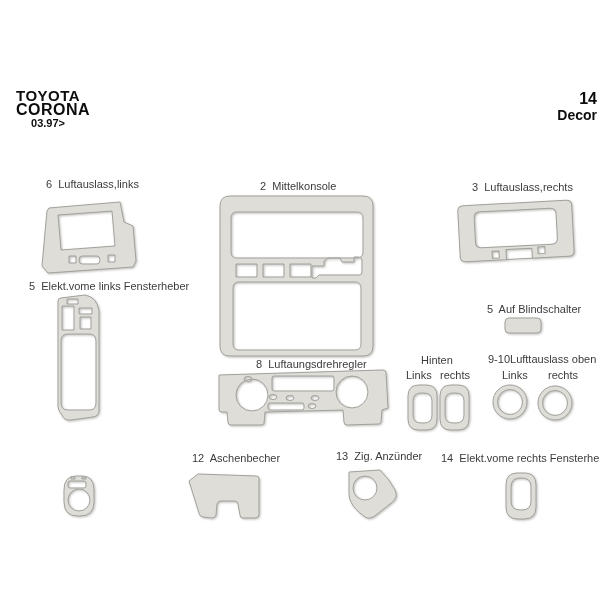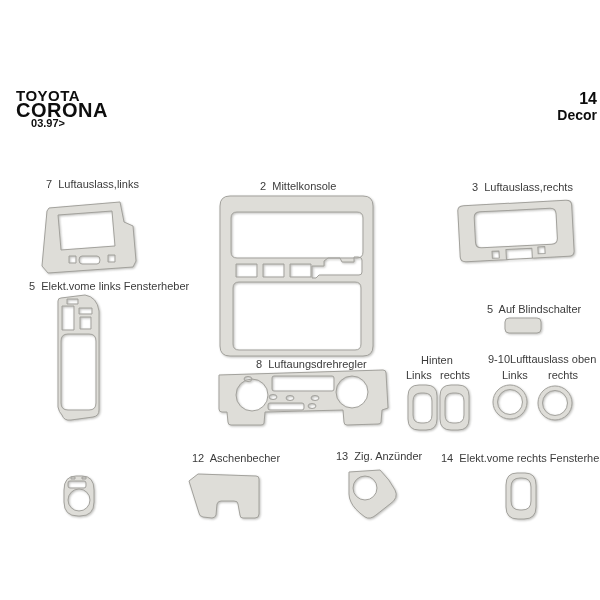--- a/index.html
+++ b/index.html
@@ -20,21 +20,21 @@
     position:absolute;
     font-size:11px;line-height:13px;
     color:var(--text);
     white-space:pre;
   }
   .brand{
     position:absolute;left:0;top:88px;width:64px;
     text-align:center;color:var(--heading);font-weight:bold;margin-left:16px;
   }
   .brand .b1{font-size:15px;line-height:15px;letter-spacing:0.5px;}
-  .brand .b2{font-size:20px;line-height:14px;letter-spacing:0.5px;}
+  .brand .b2{font-size:16px;line-height:14px;letter-spacing:0.5px;}
   .brand .b3{font-size:11px;line-height:13px;}
   .decor{
     position:absolute;right:3px;top:89px;
     text-align:right;color:var(--heading);font-weight:bold;
   }
   .decor .num{font-size:16px;line-height:19px;}
   .decor .word{font-size:14px;line-height:14px;}
   svg.piece{position:absolute;overflow:visible;}
   svg.piece path{
     fill:var(--piece-fill);
@@ -53,21 +53,21 @@
   <div class="brand">
     <div class="b1">TOYOTA</div>
     <div class="b2">CORONA</div>
     <div class="b3">03.97&gt;</div>
   </div>
   <div class="decor">
     <div class="num">14</div>
     <div class="word">Decor</div>
   </div>
 
-  <span class="lbl" style="left:46px;top:178px">7  Luftauslass,links</span>
+  <span class="lbl" style="left:46px;top:178px">6  Luftauslass,links</span>
   <span class="lbl" style="left:260px;top:180px">2  Mittelkonsole</span>
   <span class="lbl" style="left:472px;top:181px">3  Luftauslass,rechts</span>
   <span class="lbl" style="left:29px;top:280px">5  Elekt.vome links Fensterheber</span>
   <span class="lbl" style="left:487px;top:303px">5  Auf Blindschalter</span>
   <span class="lbl" style="left:256px;top:358px">8  Luftaungsdrehregler</span>
 
   <span class="lbl" style="left:421px;top:354px">Hinten</span>
   <span class="lbl" style="left:406px;top:369px">Links</span>
   <span class="lbl" style="left:440px;top:369px">rechts</span>
 

